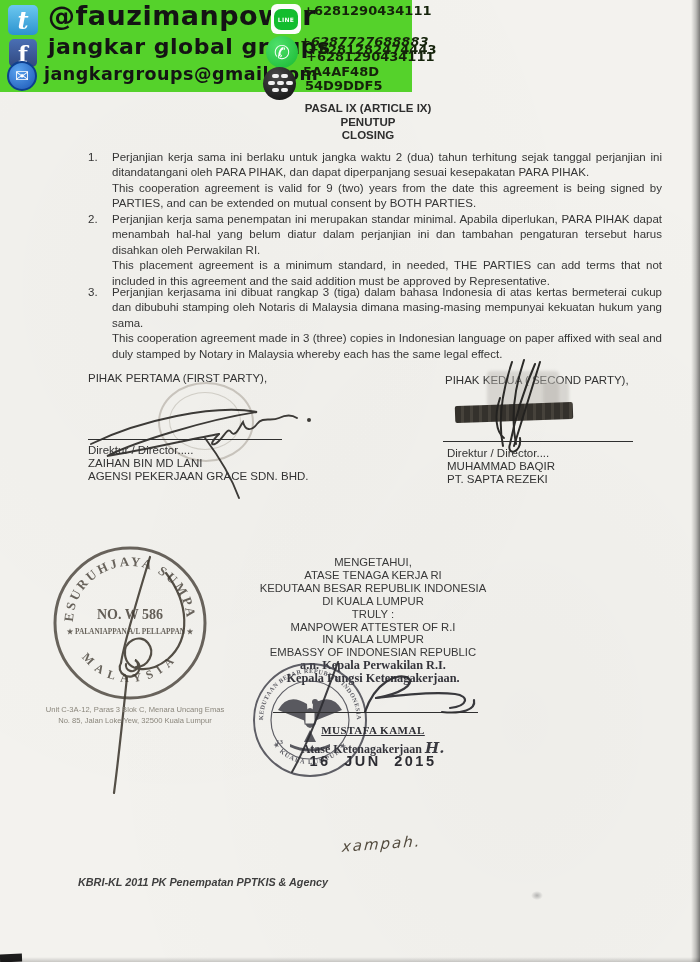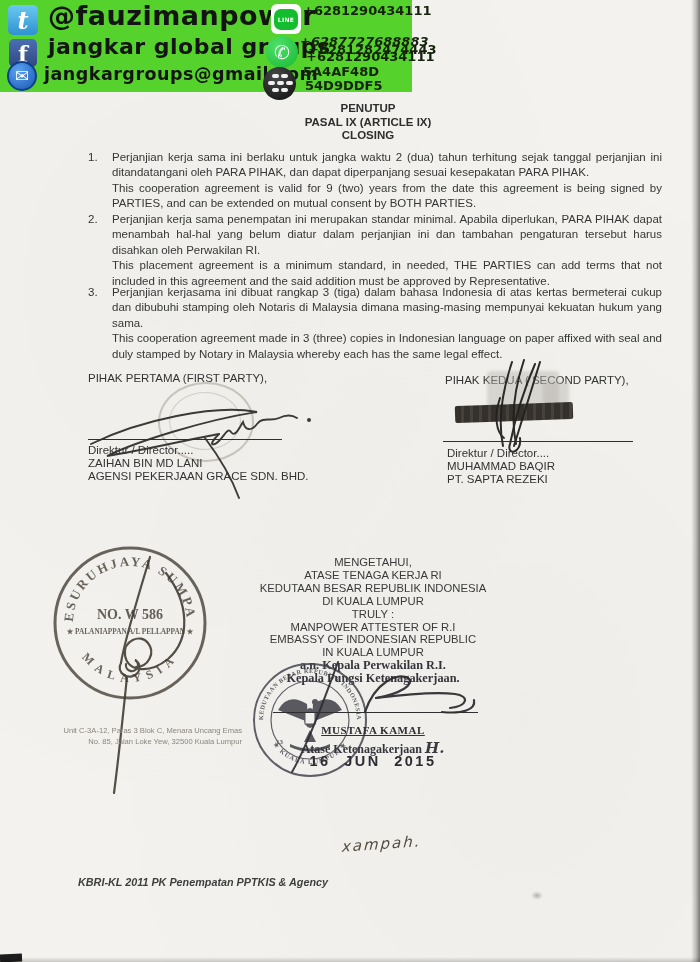--- a/index.html
+++ b/index.html
@@ -49,21 +49,21 @@
   .attest{left:232px;top:556px;width:282px;text-align:center;font-size:11.3px;line-height:12.9px;color:#3a3a3a;}
   .attest .serif{font-family:"Liberation Serif","DejaVu Serif",serif;font-weight:700;font-size:12.3px;color:#33333a;text-align:center;}
   .signer-name{left:232px;top:724px;width:282px;text-align:center;
     font-family:"Liberation Serif","DejaVu Serif",serif;font-weight:700;font-size:11px;color:#2f2f35;
     text-decoration:underline;letter-spacing:0.5px;}
   .signer-title{left:232px;top:739px;width:282px;text-align:center;
     font-family:"Liberation Serif","DejaVu Serif",serif;font-weight:700;font-size:12px;color:#34343b;}
   .hand-initial{font-family:"DejaVu Serif",serif;font-style:italic;font-size:15px;color:#3a3a40;}
   .date-stamp{left:232px;top:753px;width:282px;text-align:center;font-weight:700;font-size:14.5px;
     letter-spacing:2.5px;word-spacing:7px;color:#2c2c32;}
-  .notary-addr{left:28px;top:725px;width:214px;text-align:right;font-size:7.6px;line-height:11px;
+  .notary-addr{left:28px;top:704px;width:214px;text-align:center;font-size:7.6px;line-height:11px;
     color:#8a867c;}
   .handwriting{left:342px;top:835px;font-style:italic;font-size:15px;letter-spacing:2px;
     color:#544c3f;transform:rotate(-4deg) skewX(-8deg);font-family:"DejaVu Sans",sans-serif;}
   .footer{left:78px;top:876px;font-style:italic;font-weight:700;font-size:10.8px;color:#3e3e3e;
     font-family:"Liberation Sans","DejaVu Sans",sans-serif;}
 
   
   .faint-stamp{left:158px;top:382px;width:92px;height:76px;border:2px solid rgba(150,143,130,0.45);
     border-radius:50%;}
   .faint-stamp-inner{left:169px;top:392px;width:70px;height:56px;border:1px solid rgba(150,143,130,0.35);
@@ -124,22 +124,22 @@
 
     <div class="b-num" style="left:303px;top:3px;">+6281290434111</div>
     <div class="b-num" style="left:308px;top:18px;margin-top:24px;">+6281282474443</div>
     <div class="b-num" style="left:300px;top:34px;font-style:italic;">+6287727688883</div>
     <div class="b-num" style="left:306px;top:49px;">+6281290434111</div>
     <div class="b-num" style="left:303px;top:64px;">5A4AF48D</div>
     <div class="b-num" style="left:305px;top:78px;">54D9DDF5</div>
   </div>
 
   <div class="abs doc-title">
+    <div>PASAL IX (ARTICLE IX)</div>
     <div>PENUTUP</div>
-    <div>PASAL IX (ARTICLE IX)</div>
     <div>CLOSING</div>
   </div>
 
   <div class="abs clause" style="top:150px;">
     <div class="clause-no">1.</div>
     <div class="clause-body">
       <div>Perjanjian kerja sama ini berlaku untuk jangka waktu 2 (dua) tahun terhitung sejak tanggal perjanjian ini ditandatangani oleh PARA PIHAK, dan dapat diperpanjang sesuai kesepakatan PARA PIHAK.</div>
       <div>This cooperation agreement is valid for 9 (two) years from the date this agreement is being signed by PARTIES, and can be extended on mutual consent by BOTH PARTIES.</div>
     </div>
   </div>
@@ -229,22 +229,22 @@
     <div>No. 85, Jalan Loke Yew, 32500 Kuala Lumpur</div>
   </div>
 
   <div class="abs attest">
     <div>MENGETAHUI,</div>
     <div>ATASE TENAGA KERJA RI</div>
     <div>KEDUTAAN BESAR REPUBLIK INDONESIA</div>
     <div>DI KUALA LUMPUR</div>
     <div>TRULY :</div>
     <div>MANPOWER ATTESTER OF  R.I</div>
+    <div>IN  KUALA LUMPUR</div>
     <div>EMBASSY OF INDONESIAN REPUBLIC</div>
-    <div>IN  KUALA LUMPUR</div>
     <div class="serif">a.n. Kepala Perwakilan R.I.</div>
     <div class="serif">Kepala Fungsi Ketenagakerjaan.</div>
   </div>
 
   <svg class="abs" style="left:250px;top:660px;" width="120" height="120" viewBox="0 0 120 120">
     <defs>
       <path id="embTop" d="M 13,60 A 47,47 0 0 1 107,60"></path>
       <path id="embBot" d="M 16,60 A 44,44 0 0 0 104,60"></path>
     </defs>
     <g opacity="0.85">

